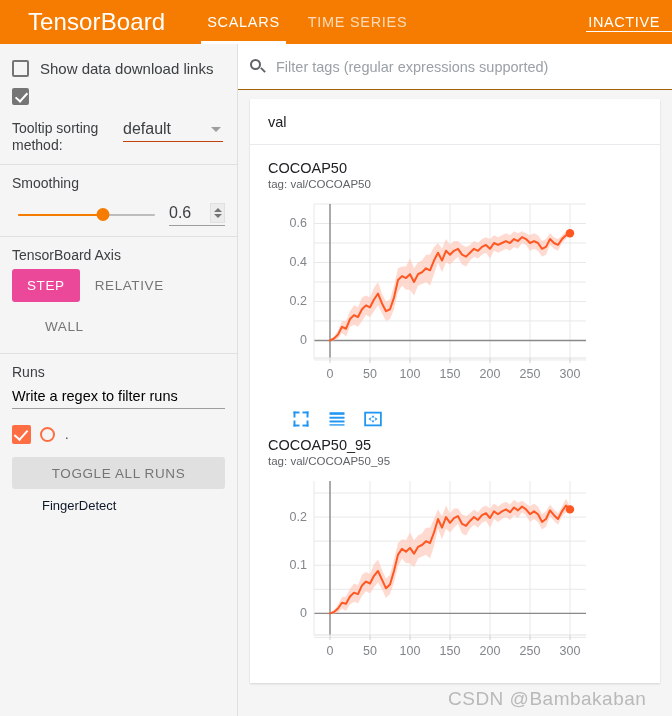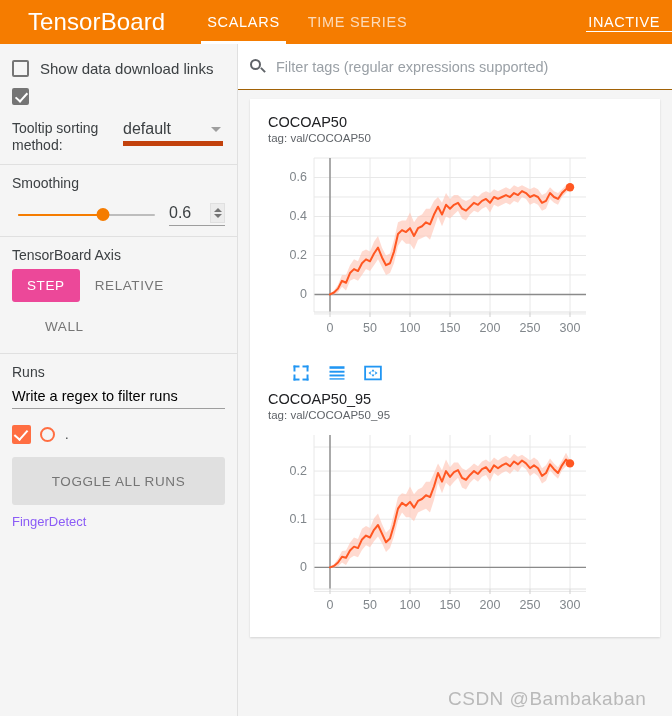--- a/index.html
+++ b/index.html
@@ -60,21 +60,21 @@
   .chk.checked:after{
     content:"";position:absolute;left:4px;top:0px;width:5px;height:10px;
     border:solid #fff;border-width:0 2px 2px 0;transform:rotate(42deg);
   }
   .chk-label{font-size:15px;color:#3c4043;}
 
   .tooltip-row{display:flex;align-items:flex-start;margin-top:10px;}
   .tooltip-label{font-size:14px;color:#3c4043;width:105px;line-height:17px;}
   .select{
     position:relative;margin-left:6px;width:100px;
-    border-bottom:5px solid #c2410c;padding-bottom:3px;
+    border-bottom:1px solid #c2410c;padding-bottom:3px;
     display:flex;align-items:center;justify-content:space-between;cursor:pointer;
   }
   .select-value{font-size:16px;color:#3c4043;}
   .caret{
     width:0;height:0;border-left:5px solid transparent;border-right:5px solid transparent;
     border-top:5px solid #9e9e9e;margin-right:2px;
   }
 
   .sec-title{font-size:14px;color:#3c4043;margin:0 0 6px 0;}
 
@@ -117,25 +117,25 @@
   }
   .run-chk:after{
     content:"";position:absolute;left:5px;top:2px;width:6px;height:11px;
     border:solid #fff;border-width:0 2px 2px 0;transform:rotate(42deg);
   }
   .run-dot{
     width:15px;height:15px;border-radius:50%;border:2px solid #ff6e42;box-sizing:border-box;margin-right:10px;flex:0 0 auto;
   }
   .run-name{font-size:13px;color:#3c4043;}
   .toggle-runs{
-    margin-top:12px;background:#e0e0e0;border-radius:3px;height:48px;
+    margin-top:12px;background:#e0e0e0;border-radius:3px;height:32px;
     display:flex;align-items:center;justify-content:center;
     font-size:13.5px;letter-spacing:.6px;color:#757575;cursor:pointer;
   }
-  .run-legend{margin-top:9px;font-size:13px;color:#8b5cf6;}
+  .run-legend{margin-top:9px;font-size:13px;color:#0f172a;margin-left:30px;}
 
   
   .main{
     position:absolute;left:238px;top:44px;width:434px;height:672px;
     background:#f5f5f5;overflow:hidden;
   }
   .filterbar{
     height:46px;background:#fff;display:flex;align-items:center;
     padding:0 12px;border-bottom:1px solid #a16207;box-sizing:border-box;
   }
@@ -267,20 +267,23 @@
   </div>
 
   <div class="main">
 
     <div class="filterbar">
       <span class="search-ico"></span>
       <span class="filter-ph">Filter tags (regular expressions supported)</span>
     </div>
 
     <div class="accordion">
+      <div class="acc-head">
+        <span>val</span>
+      </div>
       <div class="acc-body">
 
         <div class="card">
           <div class="card-title">COCOAP50</div>
           <div class="card-tag">tag: val/COCOAP50</div>
           <div class="plot">
             <svg id="svg0" width="330" height="210" viewBox="0 0 330 210">
                 <line x1="46" x2="318" y1="163.95" y2="163.95" stroke="#e8e8e8" stroke-width="1"></line>
                 <line x1="46" x2="318" y1="144.46" y2="144.46" stroke="#e8e8e8" stroke-width="1"></line>
                 <line x1="46" x2="318" y1="124.96" y2="124.96" stroke="#e8e8e8" stroke-width="1"></line>

